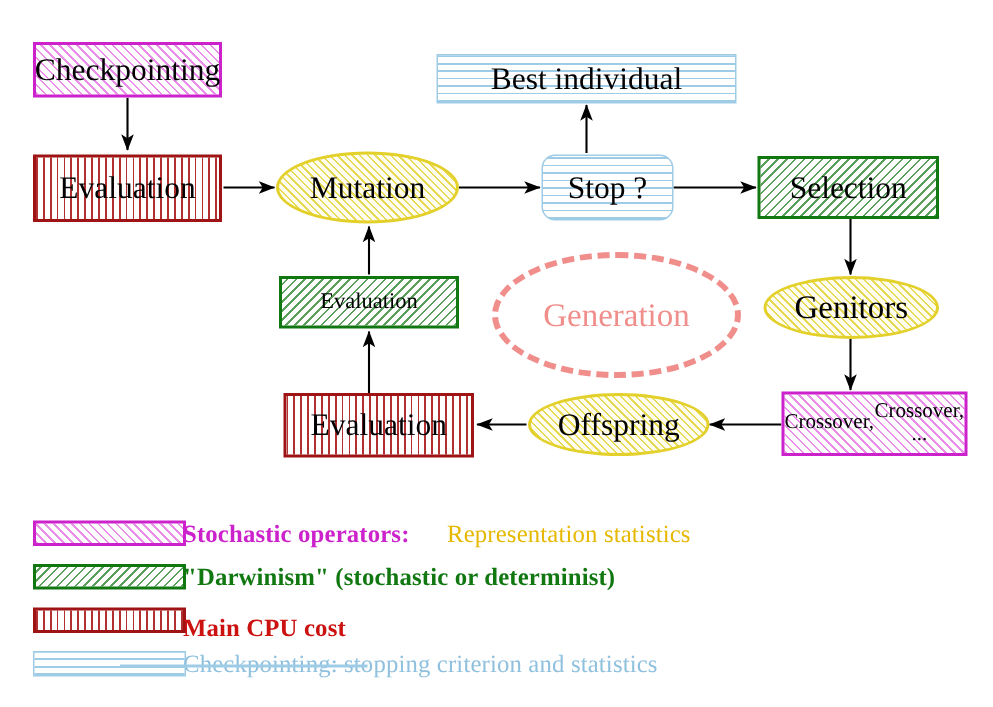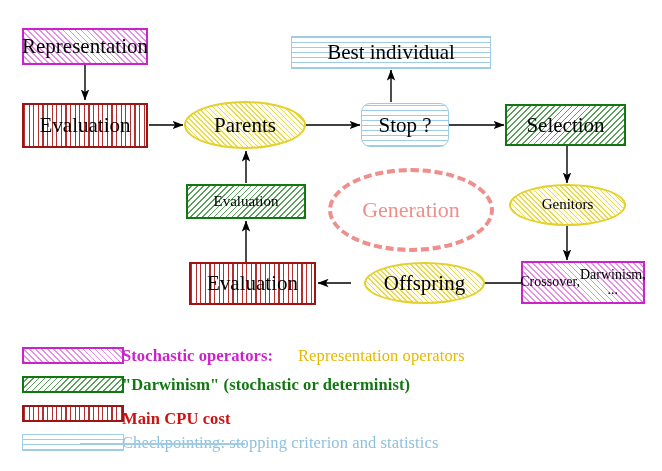--- a/index.html
+++ b/index.html
@@ -93,74 +93,74 @@
 
       <line x1="351" y1="283" x2="318" y2="283" marker-end="url(#ah)"></line>
 
       <line x1="246" y1="262" x2="246" y2="221" marker-end="url(#ah)"></line>
 
       <line x1="246" y1="183" x2="246" y2="151" marker-end="url(#ah)"></line>
     </g>
   </svg>
 
   <div class="node fill-magenta" style="left:22px;top:28px;width:126px;height:37px;">
-    <span class="lbl" style="font-size:21px;">Representation</span>
+    <span class="lbl" style="font-size:21px;">Checkpointing</span>
   </div>
 
   <div class="node fill-red" style="left:22px;top:103px;width:126px;height:45px;">
     <span class="lbl" style="font-size:21px;">Evaluation</span>
   </div>
 
   <div class="node fill-yellow ellipse" style="left:184px;top:101px;width:122px;height:48px;">
-    <span class="lbl" style="font-size:21px;">Parents</span>
+    <span class="lbl" style="font-size:21px;">Mutation</span>
   </div>
 
   <div class="node fill-blue" style="left:291px;top:36px;width:200px;height:33px;">
     <span class="lbl" style="font-size:21px;">Best individual</span>
   </div>
 
   <div class="node fill-blue rounded" style="left:361px;top:103px;width:88px;height:44px;">
     <span class="lbl" style="font-size:21px;">Stop ?</span>
   </div>
 
   <div class="node fill-green" style="left:505px;top:104px;width:121px;height:42px;">
     <span class="lbl" style="font-size:21px;">Selection</span>
   </div>
 
   <div class="node fill-yellow ellipse" style="left:509px;top:184px;width:117px;height:42px;">
-    <span class="lbl" style="font-size:15px;">Genitors</span>
+    <span class="lbl" style="font-size:22px;">Genitors</span>
   </div>
 
   <div class="node fill-magenta" style="left:521px;top:261px;width:124px;height:43px;">
     <span class="lbl" style="font-size:14px;">Crossover,</span>
-    <span class="lbl" style="font-size:14px;">Darwinism, ...</span>
+    <span class="lbl" style="font-size:14px;">Crossover, ...</span>
   </div>
 
-  <div class="node fill-yellow ellipse" style="left:364px;top:262px;width:121px;height:42px;">
+  <div class="node fill-yellow ellipse" style="left:352px;top:262px;width:121px;height:42px;">
     <span class="lbl" style="font-size:21px;">Offspring</span>
   </div>
 
   <div class="node fill-red" style="left:189px;top:262px;width:127px;height:43px;">
     <span class="lbl" style="font-size:21px;">Evaluation</span>
   </div>
 
   <div class="node fill-green" style="left:186px;top:184px;width:120px;height:35px;">
     <span class="lbl" style="font-size:15px;">Evaluation</span>
   </div>
 
   <div class="node dashed-ellipse" style="left:328px;top:168px;width:166px;height:84px;">
     <span class="lbl" style="font-size:22px;color:#ef8e8a;">Generation</span>
   </div>
 
   <div id="legend">
 
     <div class="legend-row" style="top:13px;">
       <span class="swatch fill-magenta" style="top:4px;"></span>
       <span class="legend-text lt-magenta">Stochastic operators:</span>
-      <span class="legend-text lt-gold" style="left:298px;">Representation operators</span>
+      <span class="legend-text lt-gold" style="left:298px;">Representation statistics</span>
     </div>
 
     <div class="legend-row" style="top:42px;">
       <span class="swatch fill-green" style="top:4px;"></span>
       <span class="legend-text lt-green">"Darwinism" (stochastic or determinist)</span>
     </div>
 
     <div class="legend-row" style="top:71px;">
       <span class="swatch fill-red" style="top:4px;"></span>
       <span class="legend-text lt-red">Main CPU cost</span>

